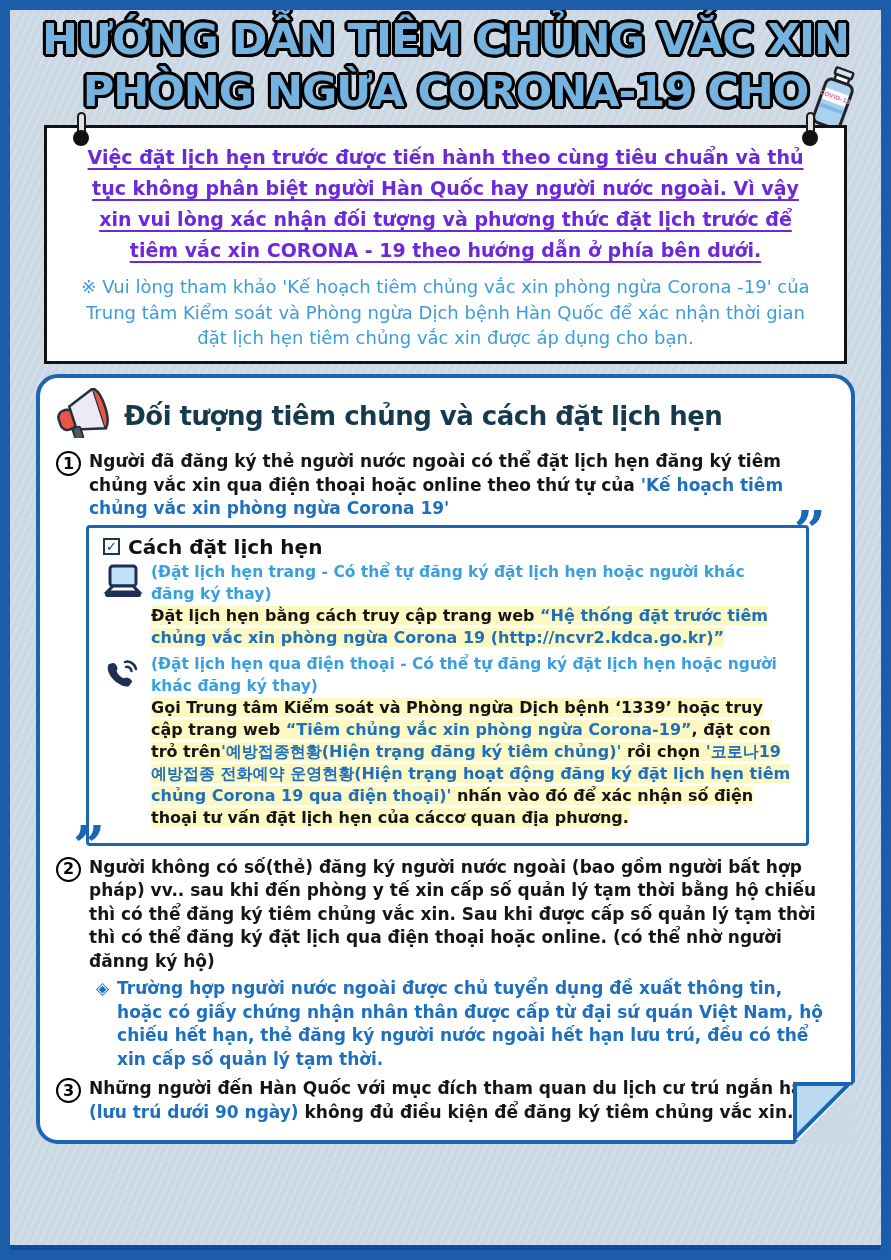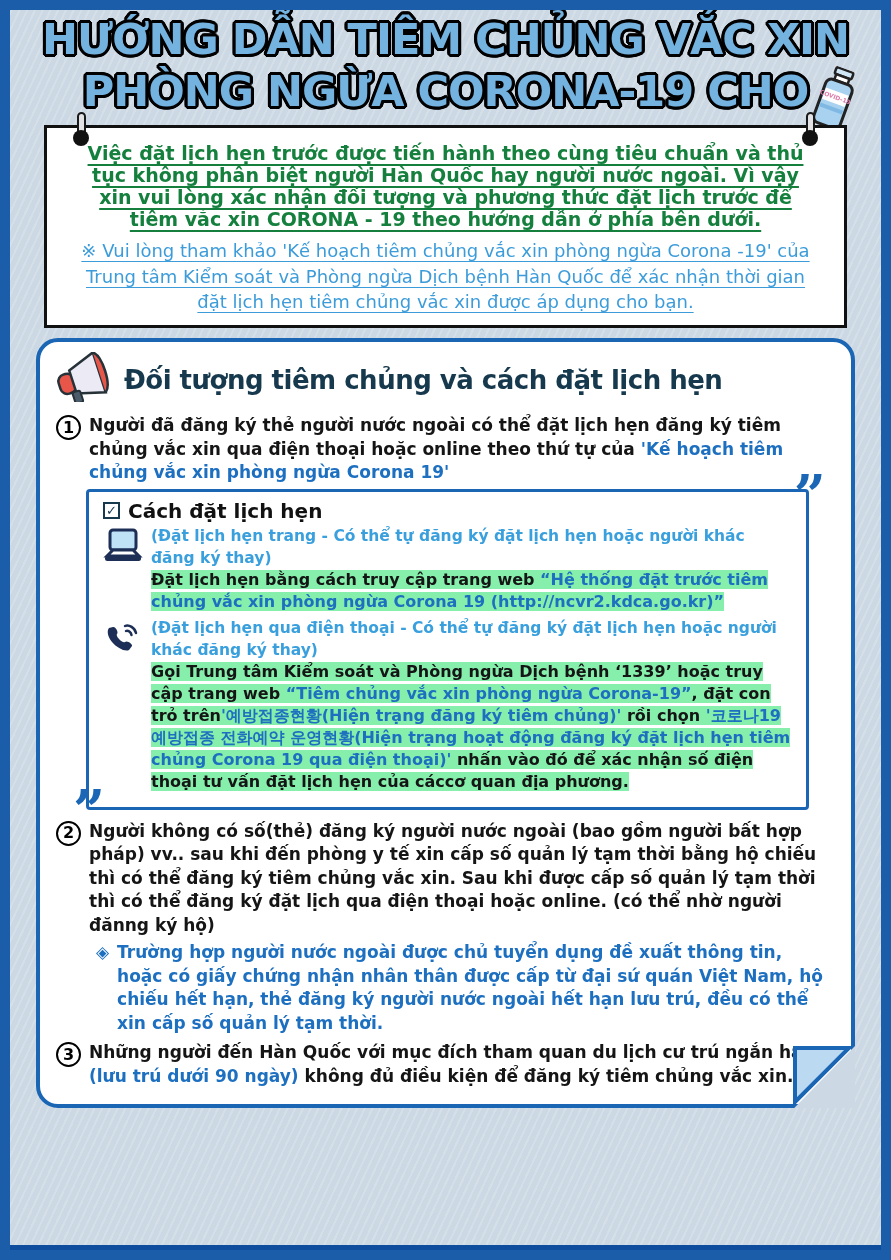--- a/index.html
+++ b/index.html
@@ -34,27 +34,27 @@
   
   .notice-box {
     position:relative; background:#fff; border:3px solid #111;
     margin:0 10px 10px; padding:12px 26px 10px; text-align:center;
   }
   .pin { position:absolute; top:-16px; width:12px; height:34px; }
   .pin .stem { position:absolute; top:0; left:1.5px; width:9px; height:26px; background:#e3e3e6; border:2px solid #1a1a1a; border-radius:5px; }
   .pin .ball { position:absolute; bottom:0; left:-2px; width:16px; height:16px; background:#111; border-radius:50%; }
   .pin.left { left:28px; } .pin.right { right:28px; }
   .notice-main {
-    color:#15803d; font-weight:bold; font-size:19px; line-height:22px;
+    color:#6d28d9; font-weight:bold; font-size:19px; line-height:31px;
     text-decoration:underline; text-underline-offset:4px; text-decoration-thickness:2px;
     margin:2px 0 8px;
   }
   .notice-sub {
     color:#3c9cda; font-size:18px; line-height:25.5px;
-    text-decoration:underline; text-underline-offset:4px;
+    text-underline-offset:4px;
   }
 
   
   .main-box {
     position:relative; background:#fff; border:4px solid #1a66b4; border-radius:22px;
     border-bottom-right-radius:0; margin:0 2px 10px; padding:10px 16px 12px;
     font-size:17px; line-height:23.5px; font-weight:bold; color:#151515;
   }
   .mb-titlerow { display:flex; align-items:center; gap:10px; margin:0 0 6px; }
   .mb-title { font-size:26px; line-height:30px; color:#16394e; letter-spacing:-.5px; }
@@ -76,21 +76,21 @@
   }
   .q { position:absolute; font-size:56px; line-height:30px; color:#1b67b6; font-weight:bold; font-family:"DejaVu Serif", serif; }
   .q-tr { top:-12px; right:-20px; }
   .q-bl { bottom:-18px; left:-16px; }
   .bb-titlerow { display:flex; align-items:center; gap:8px; margin-bottom:3px; }
   .chk { width:17px; height:17px; border:2.5px solid #16394e; display:inline-flex; align-items:center; justify-content:center; font-size:13px; color:#16394e; font-weight:bold; }
   .bb-title { font-size:20px; color:#111; }
   .bb-row { display:flex; gap:8px; margin-bottom:4px; }
   .bb-icon { flex:0 0 40px; padding-top:3px; }
   .caption { color:#3aa0dd; font-size:15.5px; }
-  .hl { background:#86efac; box-decoration-break:clone; -webkit-box-decoration-break:clone; }
+  .hl { background:#fef9c3; box-decoration-break:clone; -webkit-box-decoration-break:clone; }
 
   .note2 { display:flex; gap:8px; margin:2px 10px 6px 40px; color:#1d6fc0; }
   .diam { flex:0 0 auto; font-size:17px; }
 
   
   .curl-mask {
     position:absolute; right:-4px; bottom:-4px; width:62px; height:62px;
     background:#ccd8e3; clip-path:polygon(100% 0, 100% 100%, 2% 100%);
   }
   .curl-svg { position:absolute; right:-2px; bottom:-2px; }

